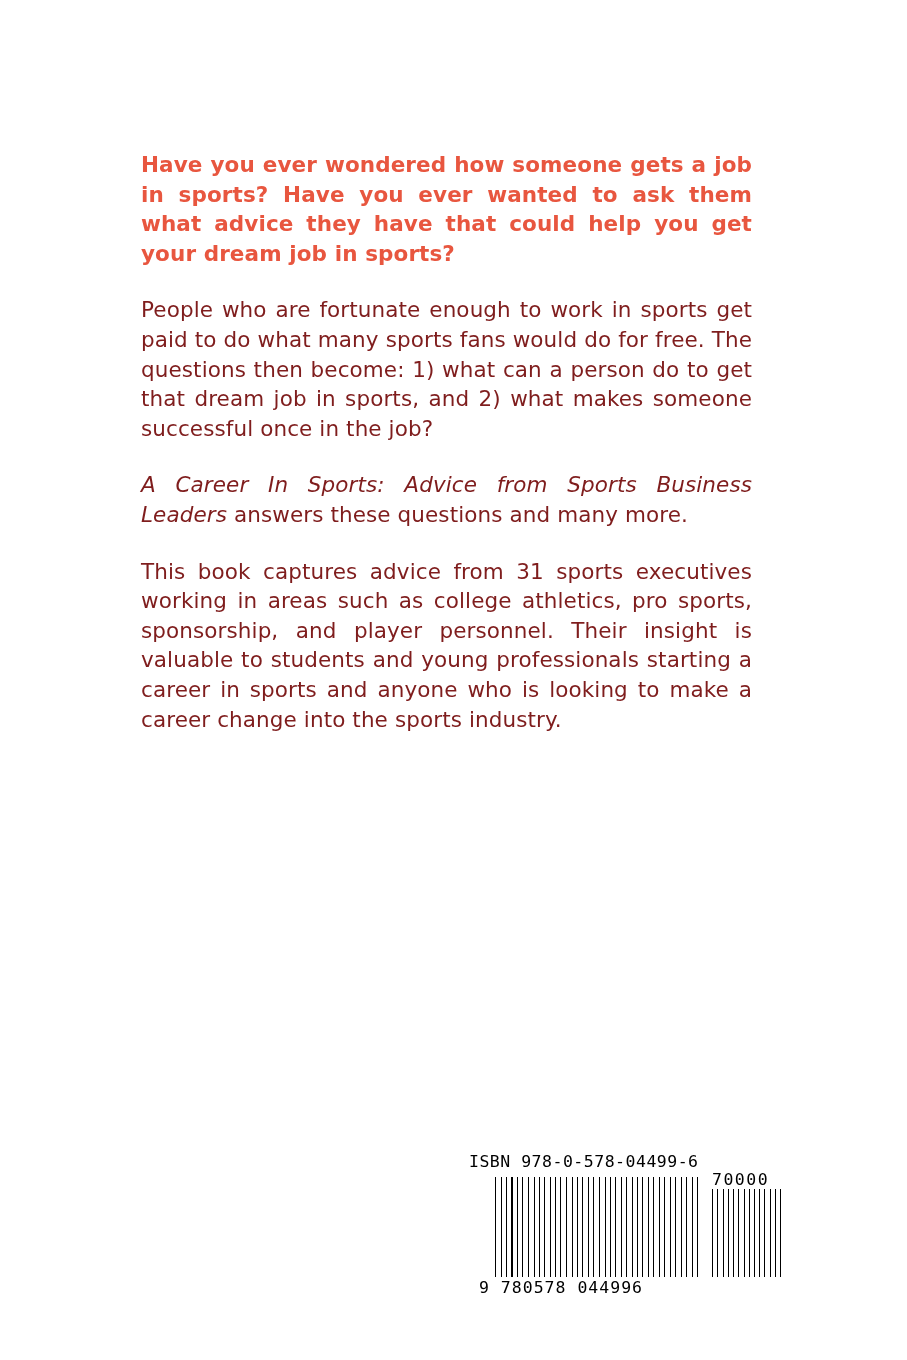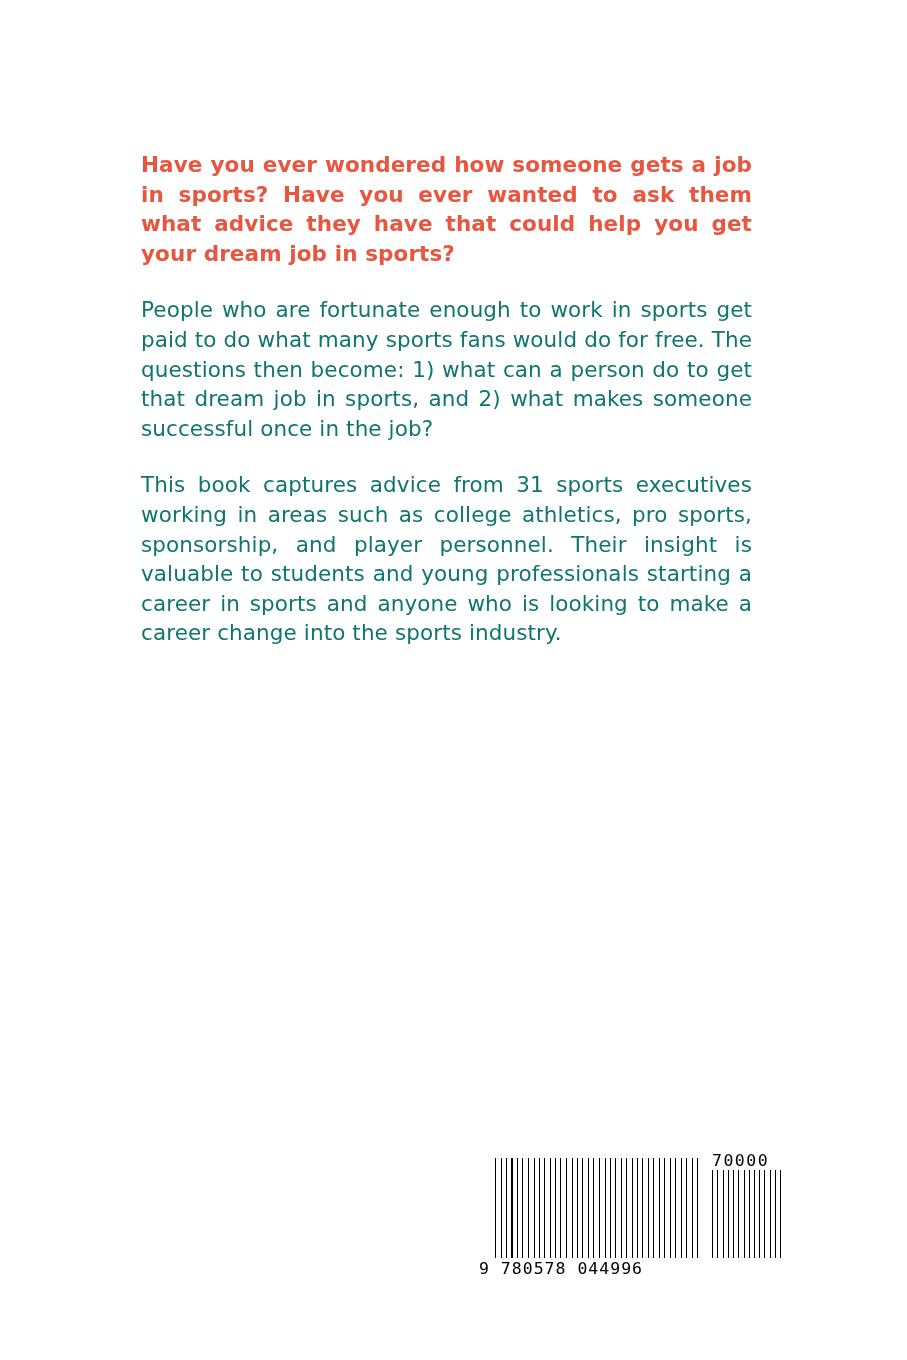--- a/index.html
+++ b/index.html
@@ -34,21 +34,21 @@
   }
   .content {
     position: absolute;
     left: 141px;
     top: 150px;
     width: 611px;
   }
   .para {
     font-size: 21.5px;
     line-height: 29.6px;
-    color: #0f766e;
+    color: #7f1d1d;
     text-align: justify;
     margin: 0 0 27px 0;
     letter-spacing: 0.1px;
   }
   .intro {
     color: #e8563f;
     font-weight: 700;
   }
   .title-para {
     margin-bottom: 27px;
@@ -130,25 +130,27 @@
 </head>
 <body>
 
 <div class="page">
 
   <div class="right-edge"></div>
 
   <div class="content">
     <p class="para intro">Have you ever wondered how someone gets a job in sports?  Have you ever wanted to ask them what advice they have that could help you get your dream job in sports?</p>
     <p class="para">People who are fortunate enough to work in sports get paid to do what many sports fans would do for free. The questions then become: 1) what can a person do to get that dream job in sports, and 2) what makes someone successful once in the job?</p>
+    <p class="para title-para"><span class="book-title">A Career In Sports: Advice from Sports Business Leaders</span><span> answers these questions and many more.</span></p>
     <p class="para">This book captures advice from 31 sports executives working in areas such as college athletics, pro sports, sponsorship, and player personnel. Their insight is valuable to students and young professionals starting a career in sports and anyone who is looking to make a career change into the sports industry.</p>
   </div>
 
 
   <div class="barcode-block">
+    <div class="isbn-text">ISBN 978-0-578-04499-6</div>
     <div class="bars-row">
       <div class="addon-label">70000</div>
       <div class="main-bars">
           <div class="bar" style="width: 3px;"></div>
           <div class="bar" style="width: 2px; background: transparent;"></div>
           <div class="bar" style="width: 2px;"></div>
           <div class="bar" style="width: 3px; background: transparent;"></div>
           <div class="bar" style="width: 1px;"></div>
           <div class="bar" style="width: 2px; background: transparent;"></div>
           <div class="bar" style="width: 4px;"></div>

